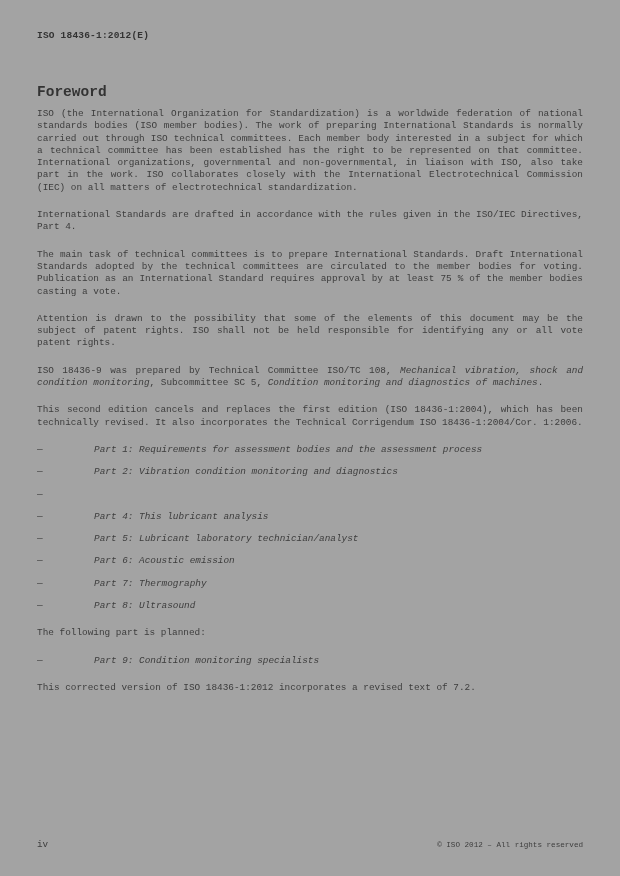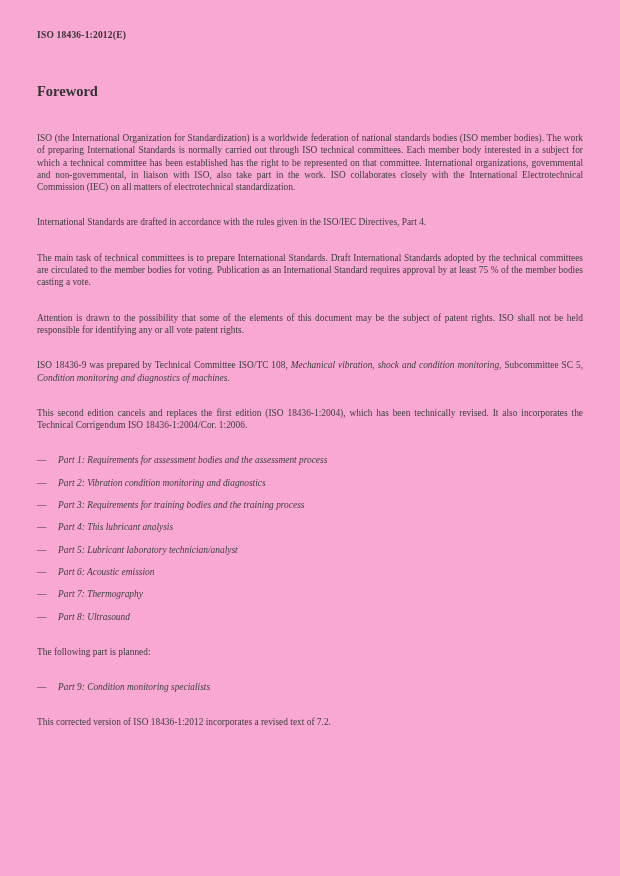--- a/index.html
+++ b/index.html
@@ -2,58 +2,58 @@
 <html><head>
 <meta charset="utf-8">
 <style>
   * { margin: 0; padding: 0; box-sizing: border-box; }
   html, body { background: #888; }
   .page {
     position: relative;
     width: 620px;
     height: 876px;
     margin: 0 auto;
-    background: #f9a8d4;
+    background: #a3a3a3;
     color: #3d3d3d;
-    font-family: Liberation Serif, serif;
+    font-family: Liberation Mono, monospace;
     overflow: hidden;
   }
   .inner {
     position: absolute;
     top: 0; left: 37px; right: 37px; bottom: 0;
   }
   .doc-header {
     padding-top: 30px;
     font-size: 9.5px;
     font-weight: bold;
     letter-spacing: 0.2px;
     color: #333333;
   }
   .foreword-title {
     margin-top: 43px;
-    margin-bottom: 32px;
+    margin-bottom: 8px;
     font-size: 14.5px;
     font-weight: bold;
     color: #333333;
   }
   .content { font-size: 9.4px; line-height: 12.3px; }
   .content .para {
-    margin: 23px 0;
+    margin: 15px 0;
     text-align: justify;
   }
   .content .para:first-child { margin-top: 0; }
   .content .list-item {
     margin: 10px 0;
     display: flex;
     align-items: flex-start;
   }
   .content .list-item .dash {
     flex: 0 0 21px;
   }
-  .content .list-item .li-text { font-style: italic; }
+  .content .list-item .li-text { font-style: italic; margin-left: 36px; }
   .content em { font-style: italic; }
   .page-footer {
     position: absolute;
     left: 37px; right: 37px;
     bottom: 26px;
     display: flex;
     justify-content: space-between;
     align-items: baseline;
   }
   .page-number { font-size: 9.3px; color: #3d3d3d; }
@@ -78,21 +78,20 @@
         <div class="list-item">
           <span class="dash">—</span>
           <span class="li-text"><em>Part 1: Requirements for assessment bodies and the assessment process</em></span>
         </div>
         <div class="list-item">
           <span class="dash">—</span>
           <span class="li-text"><em>Part 2: Vibration condition monitoring and diagnostics</em></span>
         </div>
         <div class="list-item">
           <span class="dash">—</span>
-          <span class="li-text"><em>Part 3: Requirements for training bodies and the training process</em></span>
         </div>
         <div class="list-item">
           <span class="dash">—</span>
           <span class="li-text"><em>Part 4: This lubricant analysis</em></span>
         </div>
         <div class="list-item">
           <span class="dash">—</span>
           <span class="li-text"><em>Part 5: Lubricant laboratory technician/analyst</em></span>
         </div>
         <div class="list-item">
@@ -109,13 +108,17 @@
         </div>
         <div class="para"><span>The following part is planned:</span></div>
         <div class="list-item">
           <span class="dash">—</span>
           <span class="li-text"><em>Part 9: Condition monitoring specialists</em></span>
         </div>
         <div class="para"><span>This corrected version of ISO 18436-1:2012 incorporates a revised text of 7.2.</span></div>
       </div>
   </div>
 
+  <div class="page-footer">
+    <span class="page-number">iv</span>
+    <span class="copyright">© ISO 2012 – All rights reserved</span>
+  </div>
 </div>
 
 </body></html>

